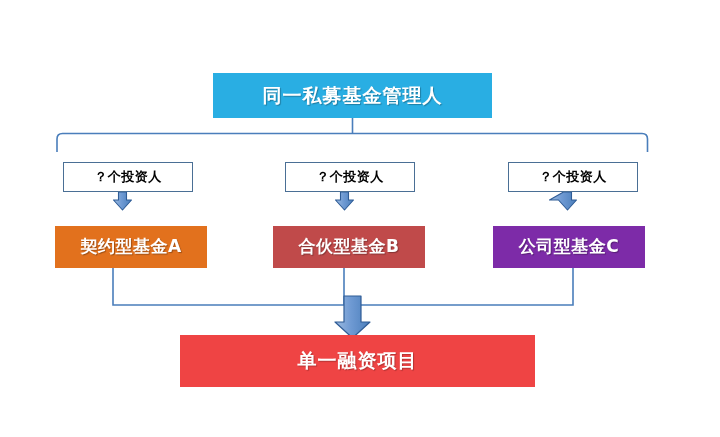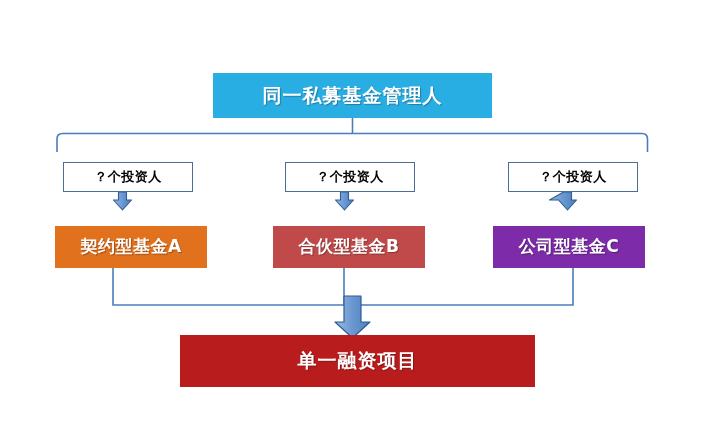--- a/index.html
+++ b/index.html
@@ -95,21 +95,21 @@
     left: 493px;
     background: #7d2ba8;
   }
 
   
   .box-project {
     left: 180px;
     top: 335px;
     width: 355px;
     height: 52px;
-    background: #b91c1c;
+    background: #ef4444;
     color: #ffffff;
     font-size: 19px;
     font-weight: bold;
     letter-spacing: 1px;
     text-shadow: 1px 1px 1px rgba(0,0,0,0.25);
   }
 </style>
 </head>
 <body>
 

